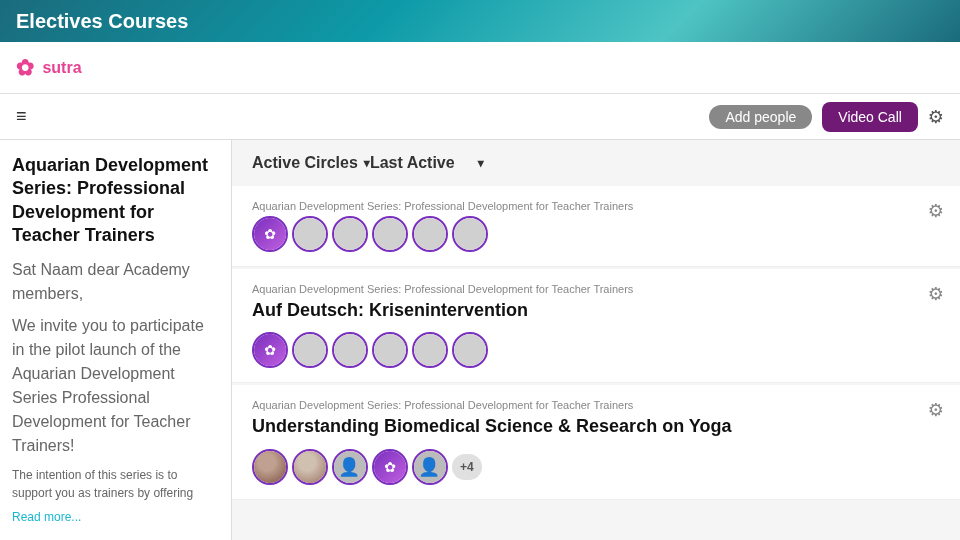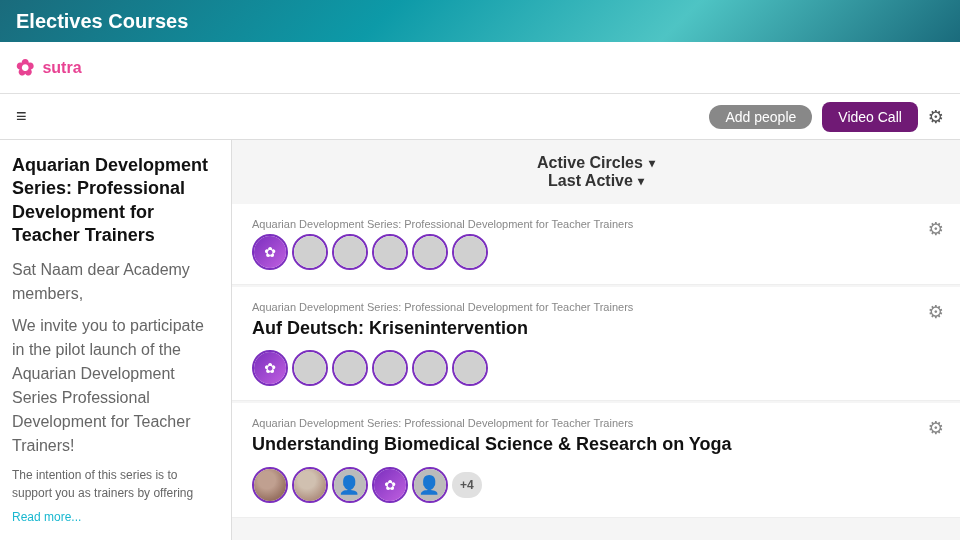--- a/index.html
+++ b/index.html
@@ -90,29 +90,29 @@
     }
     .sidebar-nav-item .nav-label { font-size: 15px; }
     .sidebar-nav-item:not(.active) { color: #333; }
 
     
     .content { flex: 1; overflow-y: auto; background: #f5f5f5; }
 
     
     .content-header {
       display: flex; align-items: center; justify-content: flex-start;
-      padding: 14px 20px; background: #f5f5f5; flex-direction: column;
+      padding: 14px 20px; background: #f5f5f5;
     }
     .active-circles-btn {
       display: flex; align-items: center; gap: 6px;
       background: none; border: none; font-size: 16px; font-weight: bold;
       color: #333; cursor: pointer;
     }
     .last-active-btn {
-      display: flex; align-items: center; gap: 5px;
+      display: flex; align-items: center; gap: 23px;
       background: none; border: none; font-size: 16px; font-weight: bold;
       color: #333; cursor: pointer;
     }
 
     
     .circle-card {
       background: #fff; margin: 0 0 2px 0; padding: 14px 20px;
       border-bottom: 1px solid #eee; position: relative;
     }
     .circle-card-breadcrumb { font-size: 11px; color: #888; margin-bottom: 4px; }

